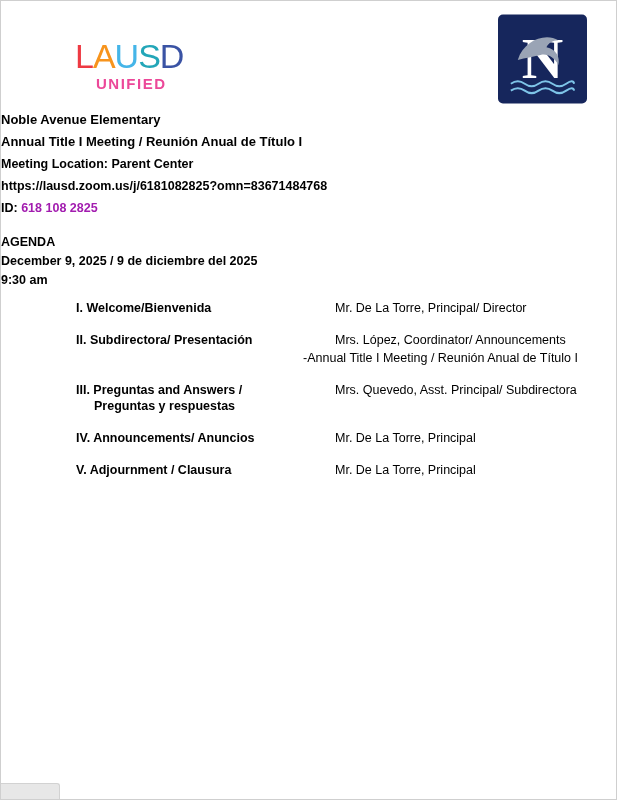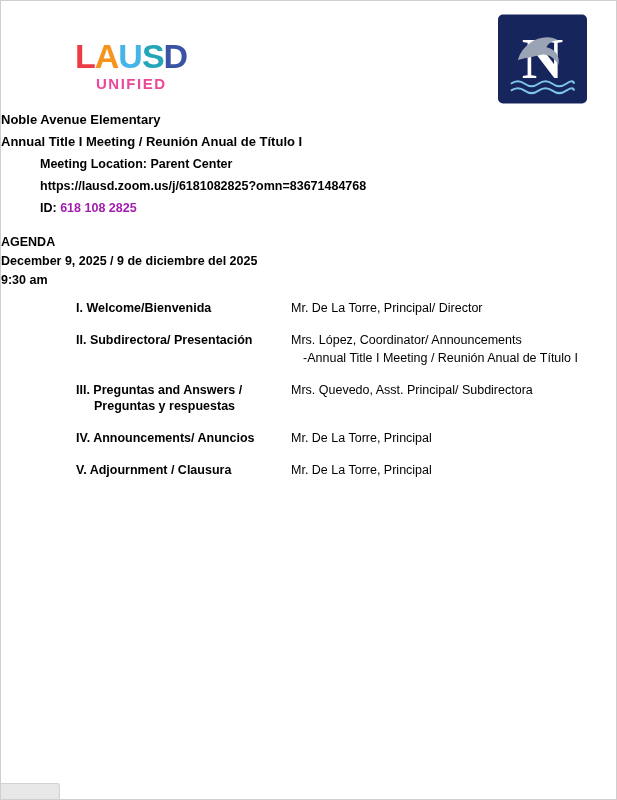--- a/index.html
+++ b/index.html
@@ -13,47 +13,47 @@
   }
   .page{
     position:absolute;inset:0;
     background:#fff;
     border:1px solid #cfcfcf;
     box-sizing:border-box;
   }
 
   
   .lausd-logo{position:absolute;top:38px;left:74px;line-height:1;}
-  .lausd-letters{font-size:34px;font-weight:700;letter-spacing:-1px;text-align:center;}
+  .lausd-letters{font-size:34px;font-weight:400;letter-spacing:-1px;text-align:center;}
   .lausd-letters span{display:inline-block;}
   .lausd-unified{font-size:15px;font-weight:800;letter-spacing:1.5px;margin-top:3px;padding-left:21px;}
 
   
   .school-logo{position:absolute;top:13px;right:29px;width:89px;height:90px;}
   .school-logo svg{display:block;width:100%;height:100%;}
 
   
   .doc-header{
     position:absolute;top:112px;left:0;right:0;
     font-weight:bold;
   }
   .doc-header .hline{margin:0 0 8px 0;line-height:14px;}
   .line-school,.line-title{font-size:13px;}
-  .line-loc,.line-url,.line-id{font-size:12.5px;padding-left:39px;}
+  .line-loc,.line-url,.line-id{font-size:12.5px;}
 
   .agenda-head{
     position:absolute;top:234px;left:0;right:0;
     font-weight:bold;font-size:12.5px;
   }
   .agenda-head .hline{margin:0 0 5px 0;line-height:14px;}
 
   
   .agenda-list{position:absolute;top:299px;left:75px;right:38px;font-size:12.5px;}
   .row{display:flex;margin-bottom:16px;}
-  .item-title{width:215px;font-weight:bold;line-height:16px;}
+  .item-title{width:259px;font-weight:bold;line-height:16px;}
   .item-title .title-line2{padding-left:18px;}
   .presenter{flex:1;line-height:16px;}
   .row.tight{margin-bottom:0;}
   .sub-item{margin:2px 0 16px 0;padding-left:20px;line-height:16px;font-weight:normal;text-align:right;}
   .sub-item .dash{display:inline-block;width:16px;}
 
   
   .status-stub{
     position:absolute;left:0;bottom:0;width:58px;height:15px;
     background:#e7e7e7;border-top:1px solid #d2d2d2;border-right:1px solid #d2d2d2;

